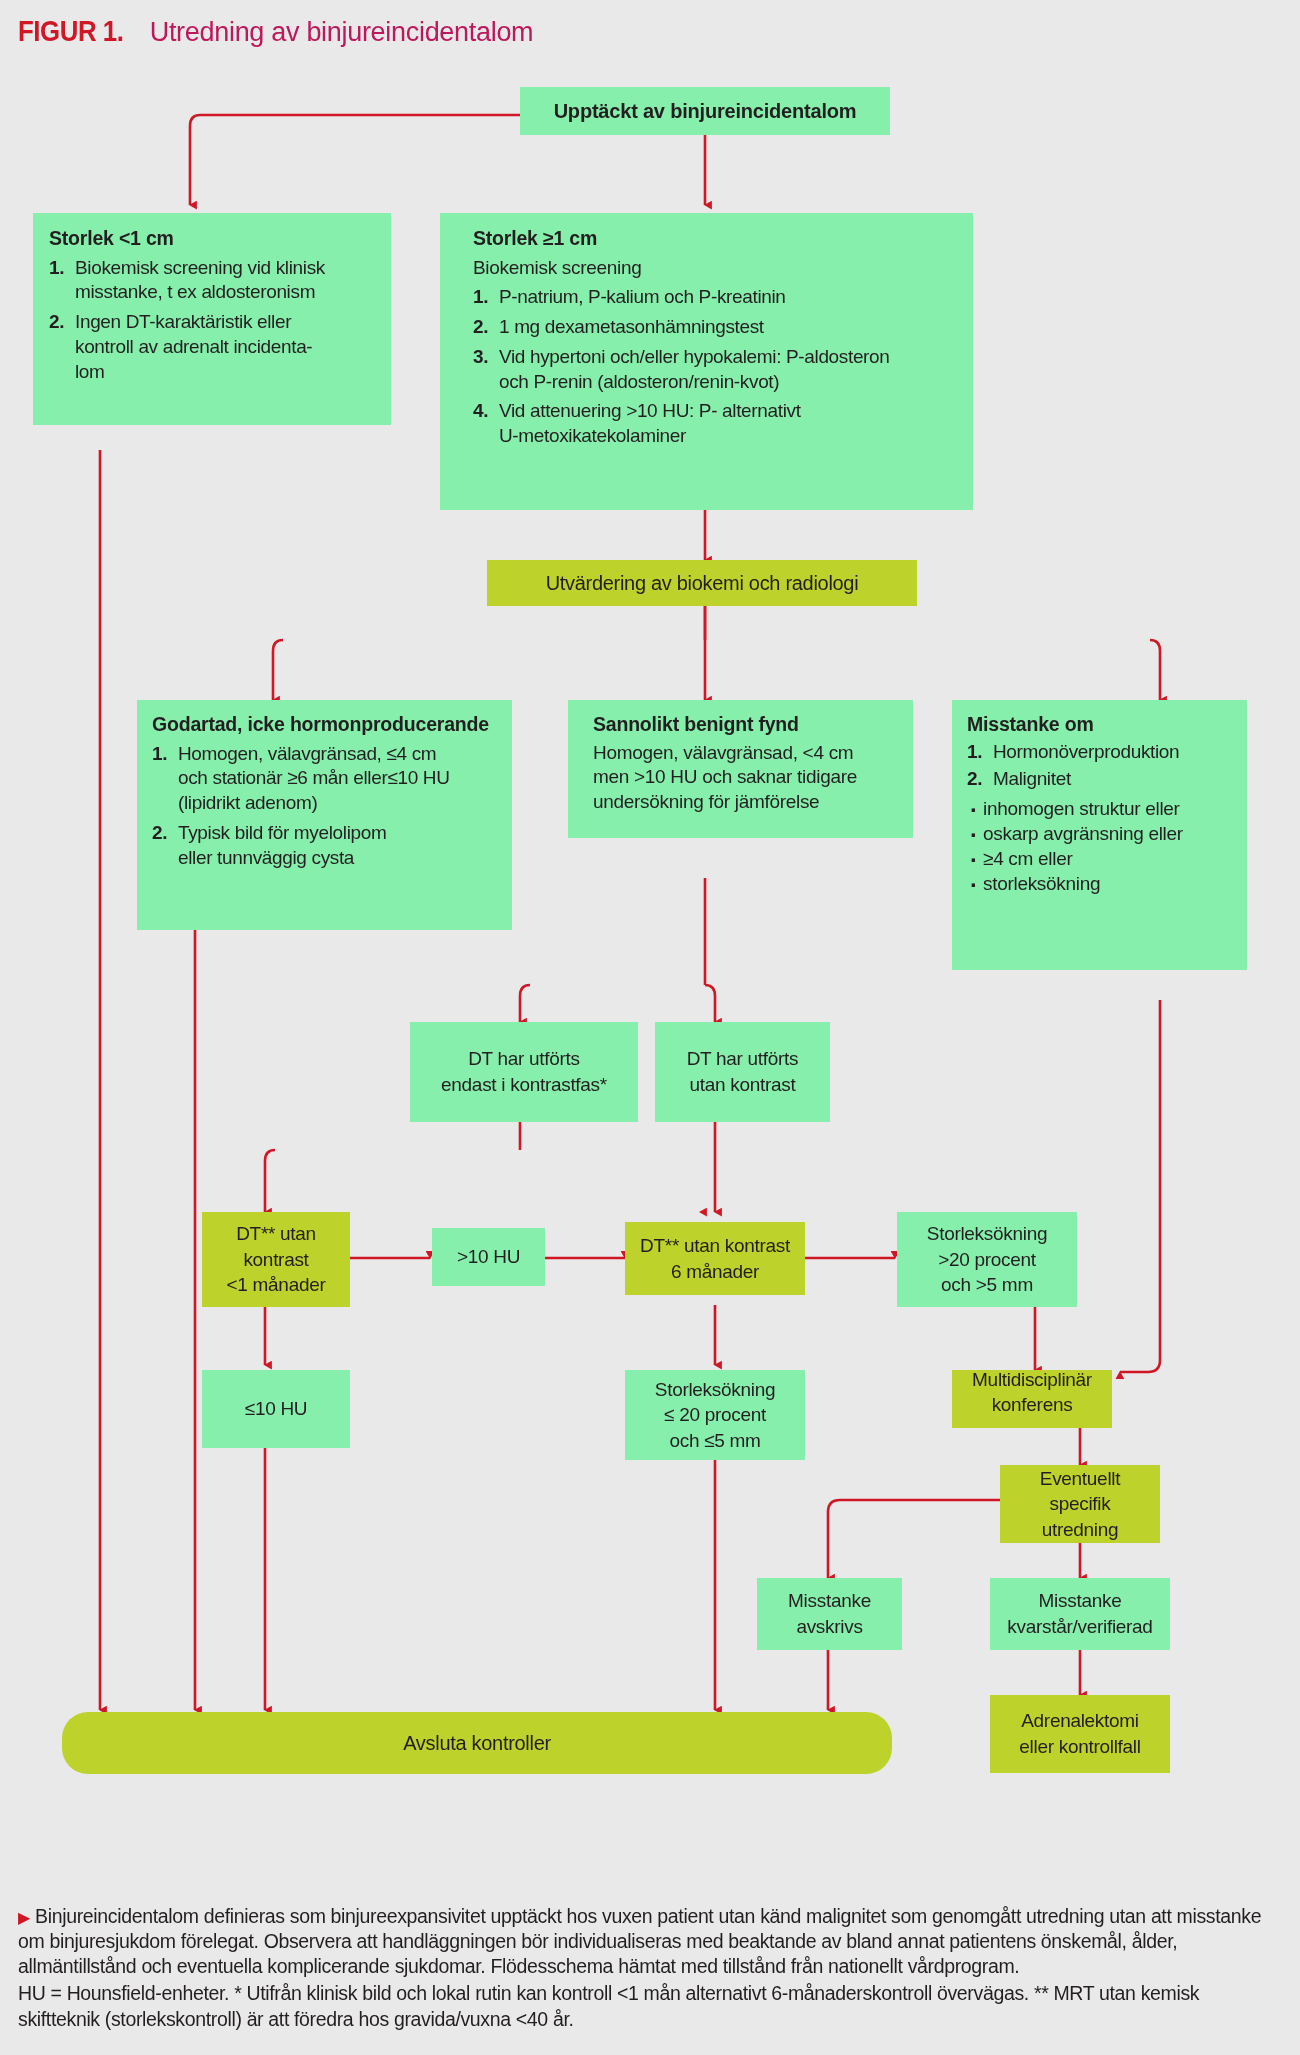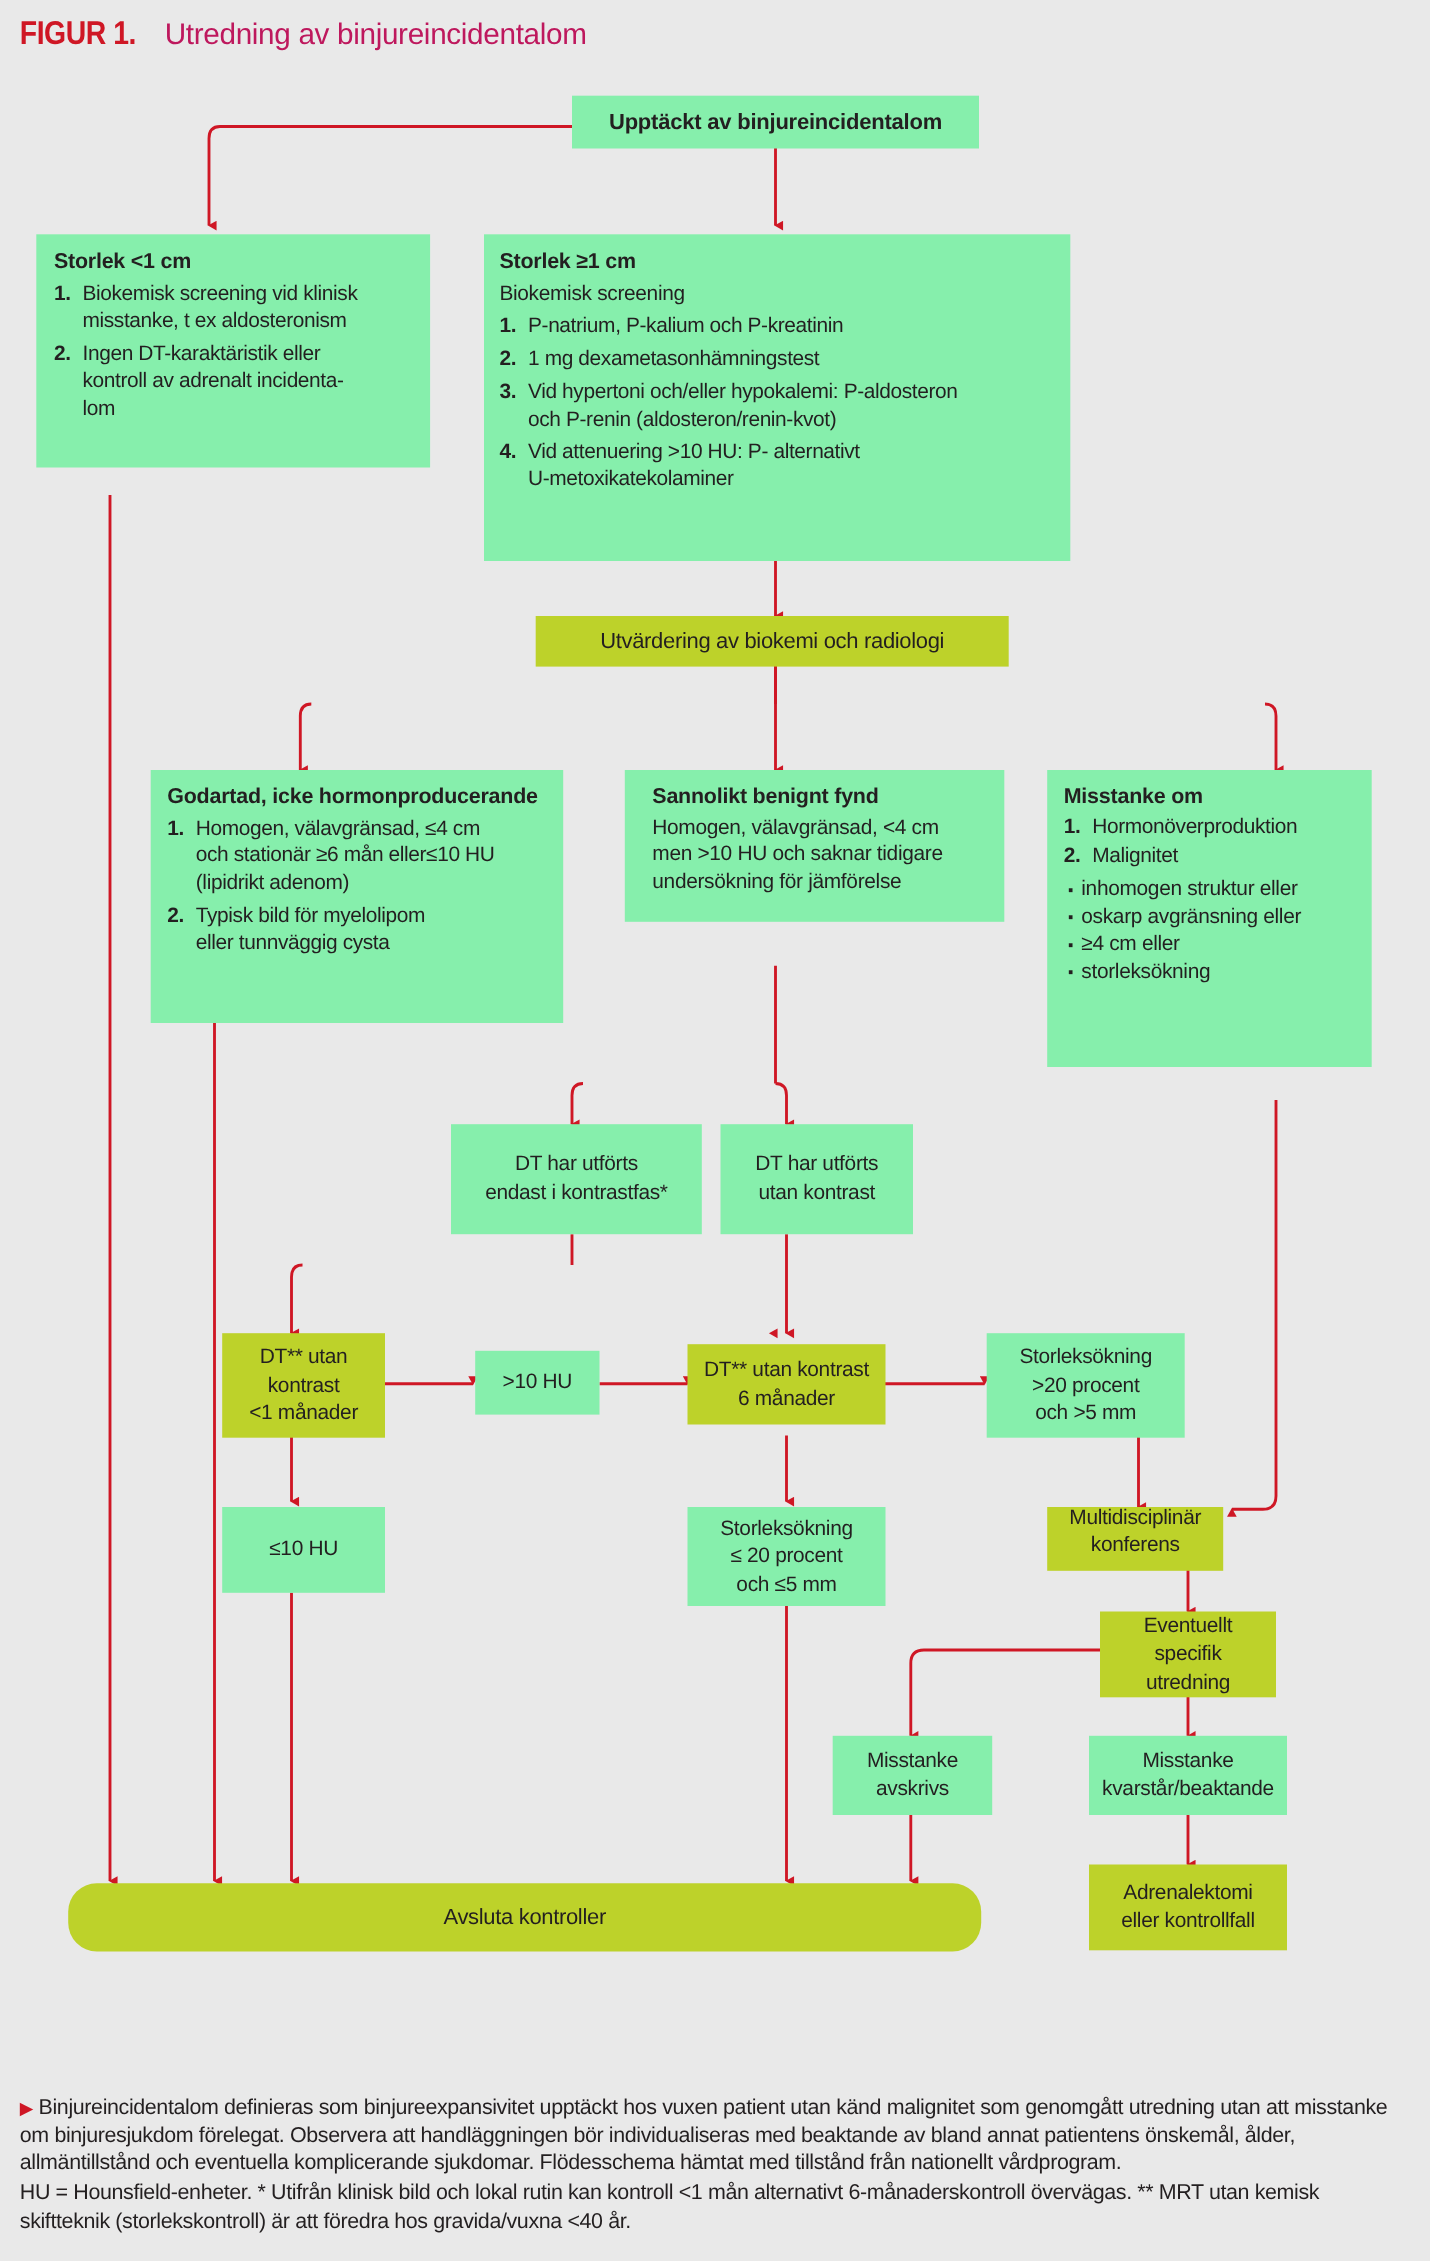--- a/index.html
+++ b/index.html
@@ -140,21 +140,21 @@
         <span>misstanke, t ex aldosteronism</span>
       </li>
       <li><span class="n">2.</span>
         <span>Ingen DT-karaktäristik eller</span><br>
         <span>kontroll av adrenalt incidenta-</span><br>
         <span>lom</span>
       </li>
     </ol>
   </div>
 
-  <div class="box" style="left:440px;top:213px;width:533px;height:297px;padding:14px 14px;">
+  <div class="box" style="left:440px;top:213px;width:533px;height:297px;padding:14px 33px;">
     <div class="bt">Storlek ≥1 cm</div>
     <div class="line" style="margin-top:5px;">Biokemisk screening</div>
     <ol class="num">
       <li><span class="n">1.</span>
         <span>P-natrium, P-kalium och P-kreatinin</span></li>
       <li><span class="n">2.</span>
         <span>1 mg dexametasonhämningstest</span></li>
       <li><span class="n">3.</span>
         <span>Vid hypertoni och/eller hypokalemi: P-aldosteron</span><br>
         <span>och P-renin (aldosteron/renin-kvot)</span></li>
@@ -255,21 +255,21 @@
     <div class="line">specifik utredning</div>
   </div>
 
   <div class="box ctr sm" style="left:757px;top:1578px;width:145px;height:72px;">
     <div class="line">Misstanke</div>
     <div class="line">avskrivs</div>
   </div>
 
   <div class="box ctr sm" style="left:990px;top:1578px;width:180px;height:72px;">
     <div class="line">Misstanke</div>
-    <div class="line">kvarstår/beaktande</div>
+    <div class="line">kvarstår/verifierad</div>
   </div>
 
   <div class="box green ctr sm" style="left:990px;top:1695px;width:180px;height:78px;">
     <div class="line">Adrenalektomi</div>
     <div class="line">eller kontrollfall</div>
   </div>
 
   <div class="box green ctr capsule" style="left:62px;top:1712px;width:830px;height:62px;">
     <div class="line" style="font-size:20px;">Avsluta kontroller</div>
   </div>

